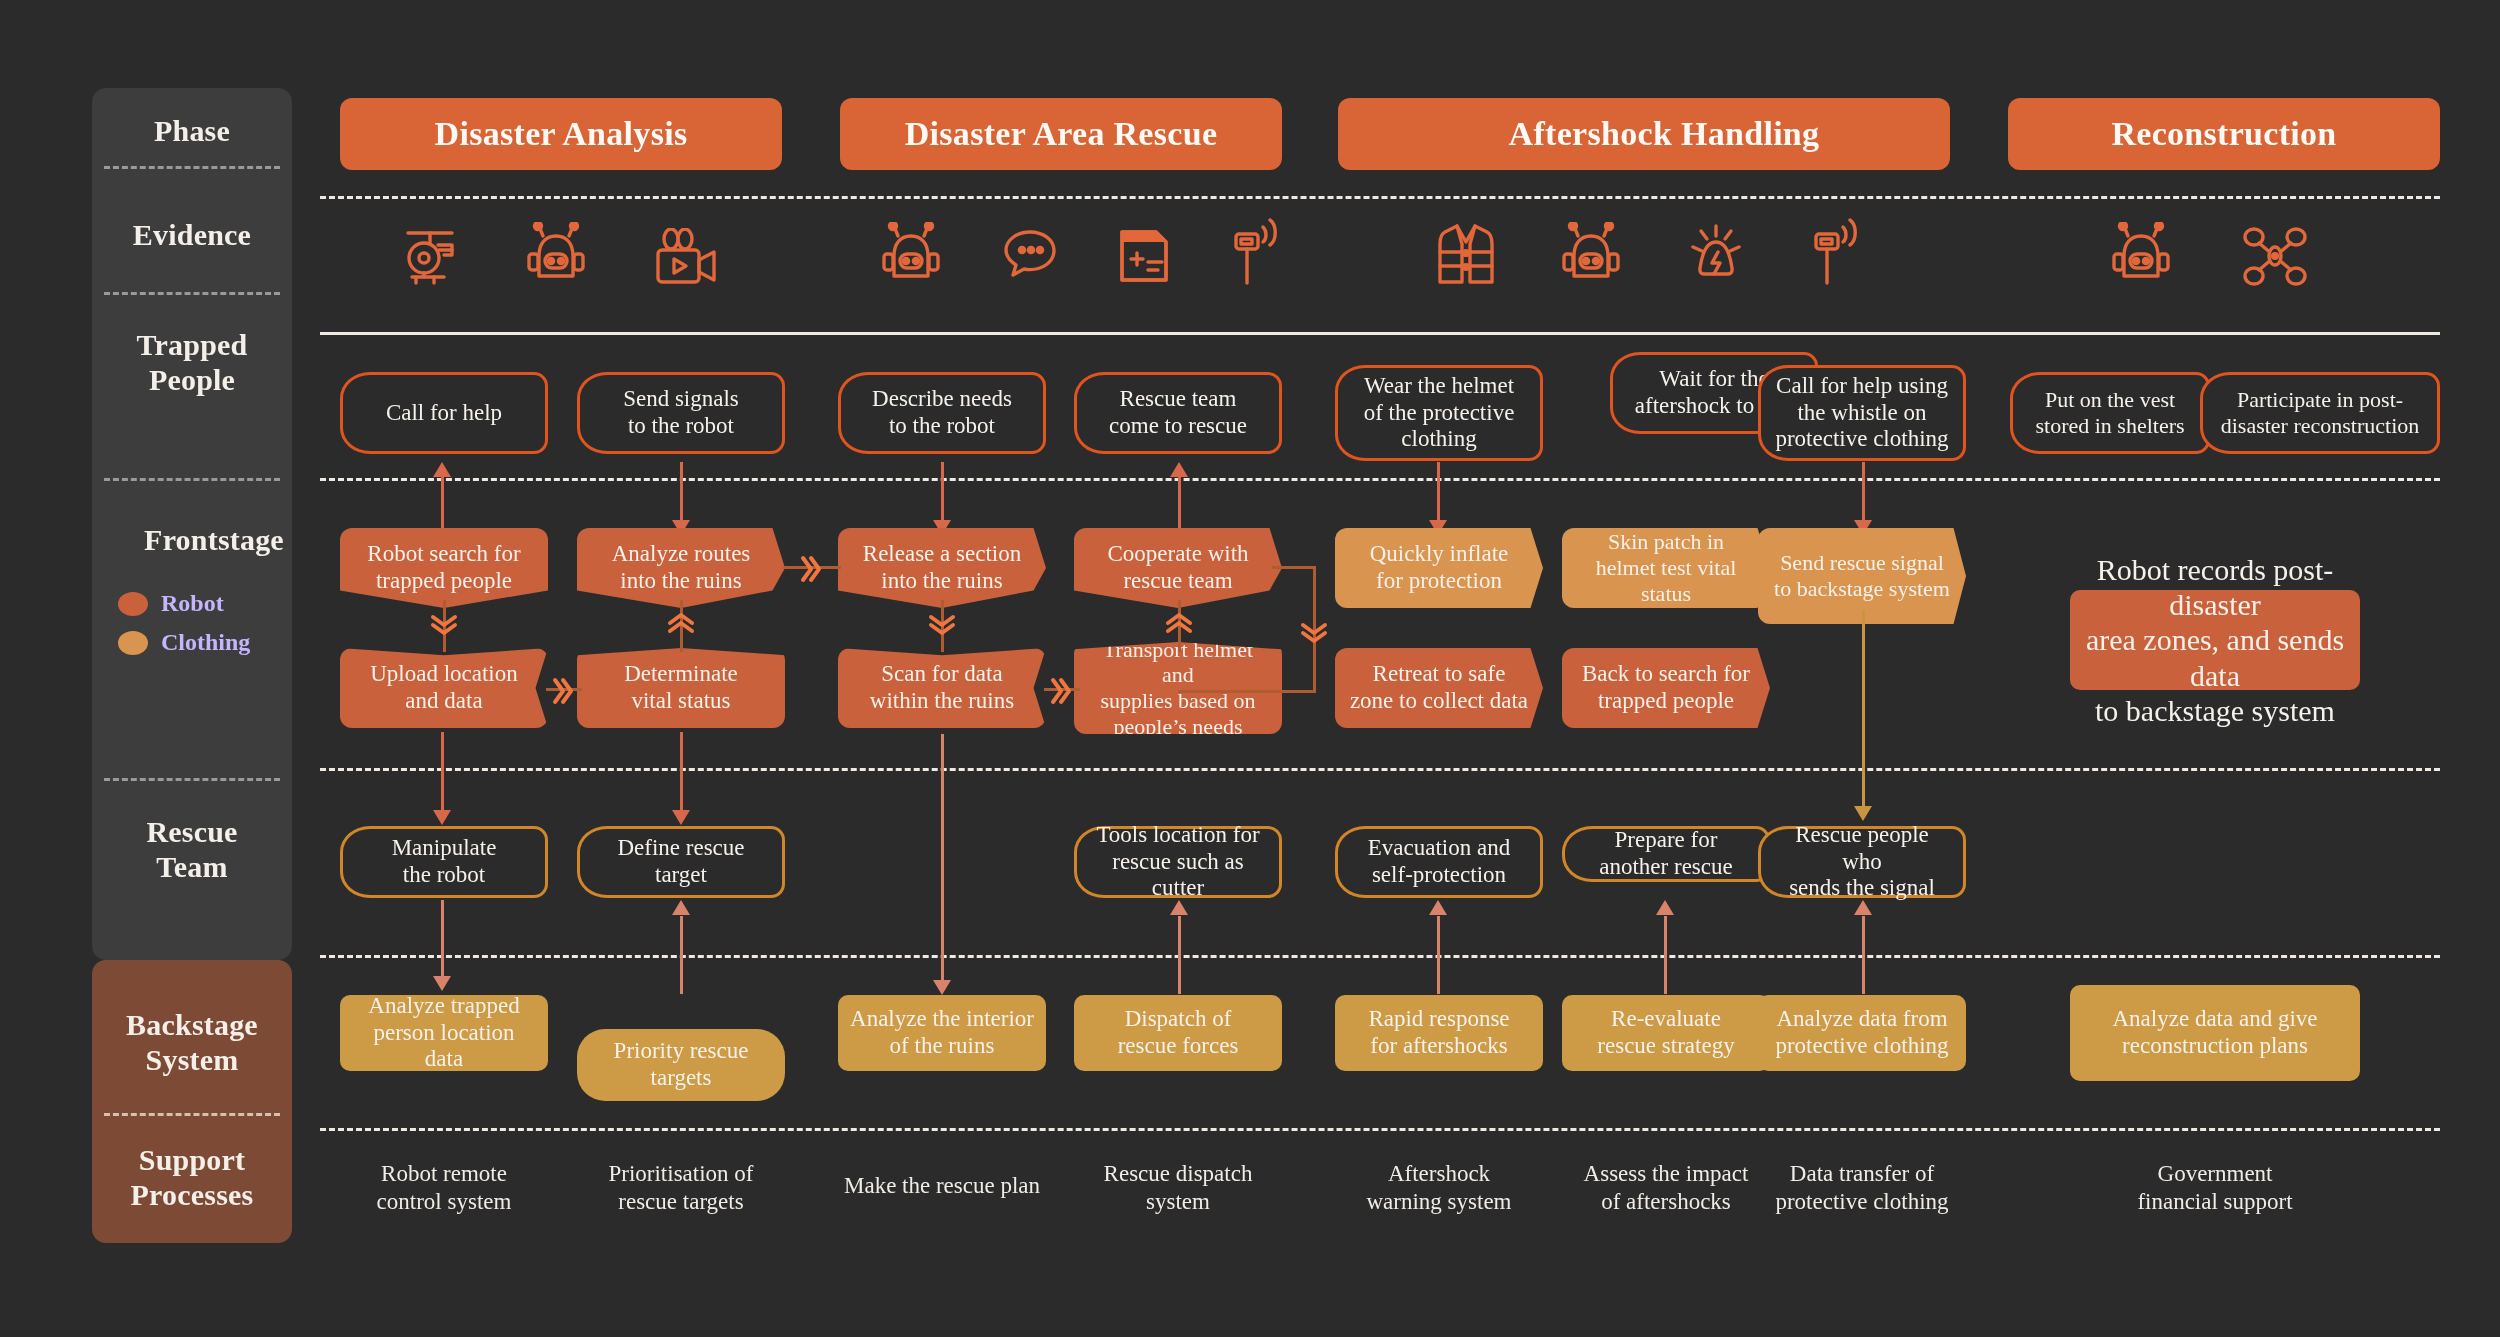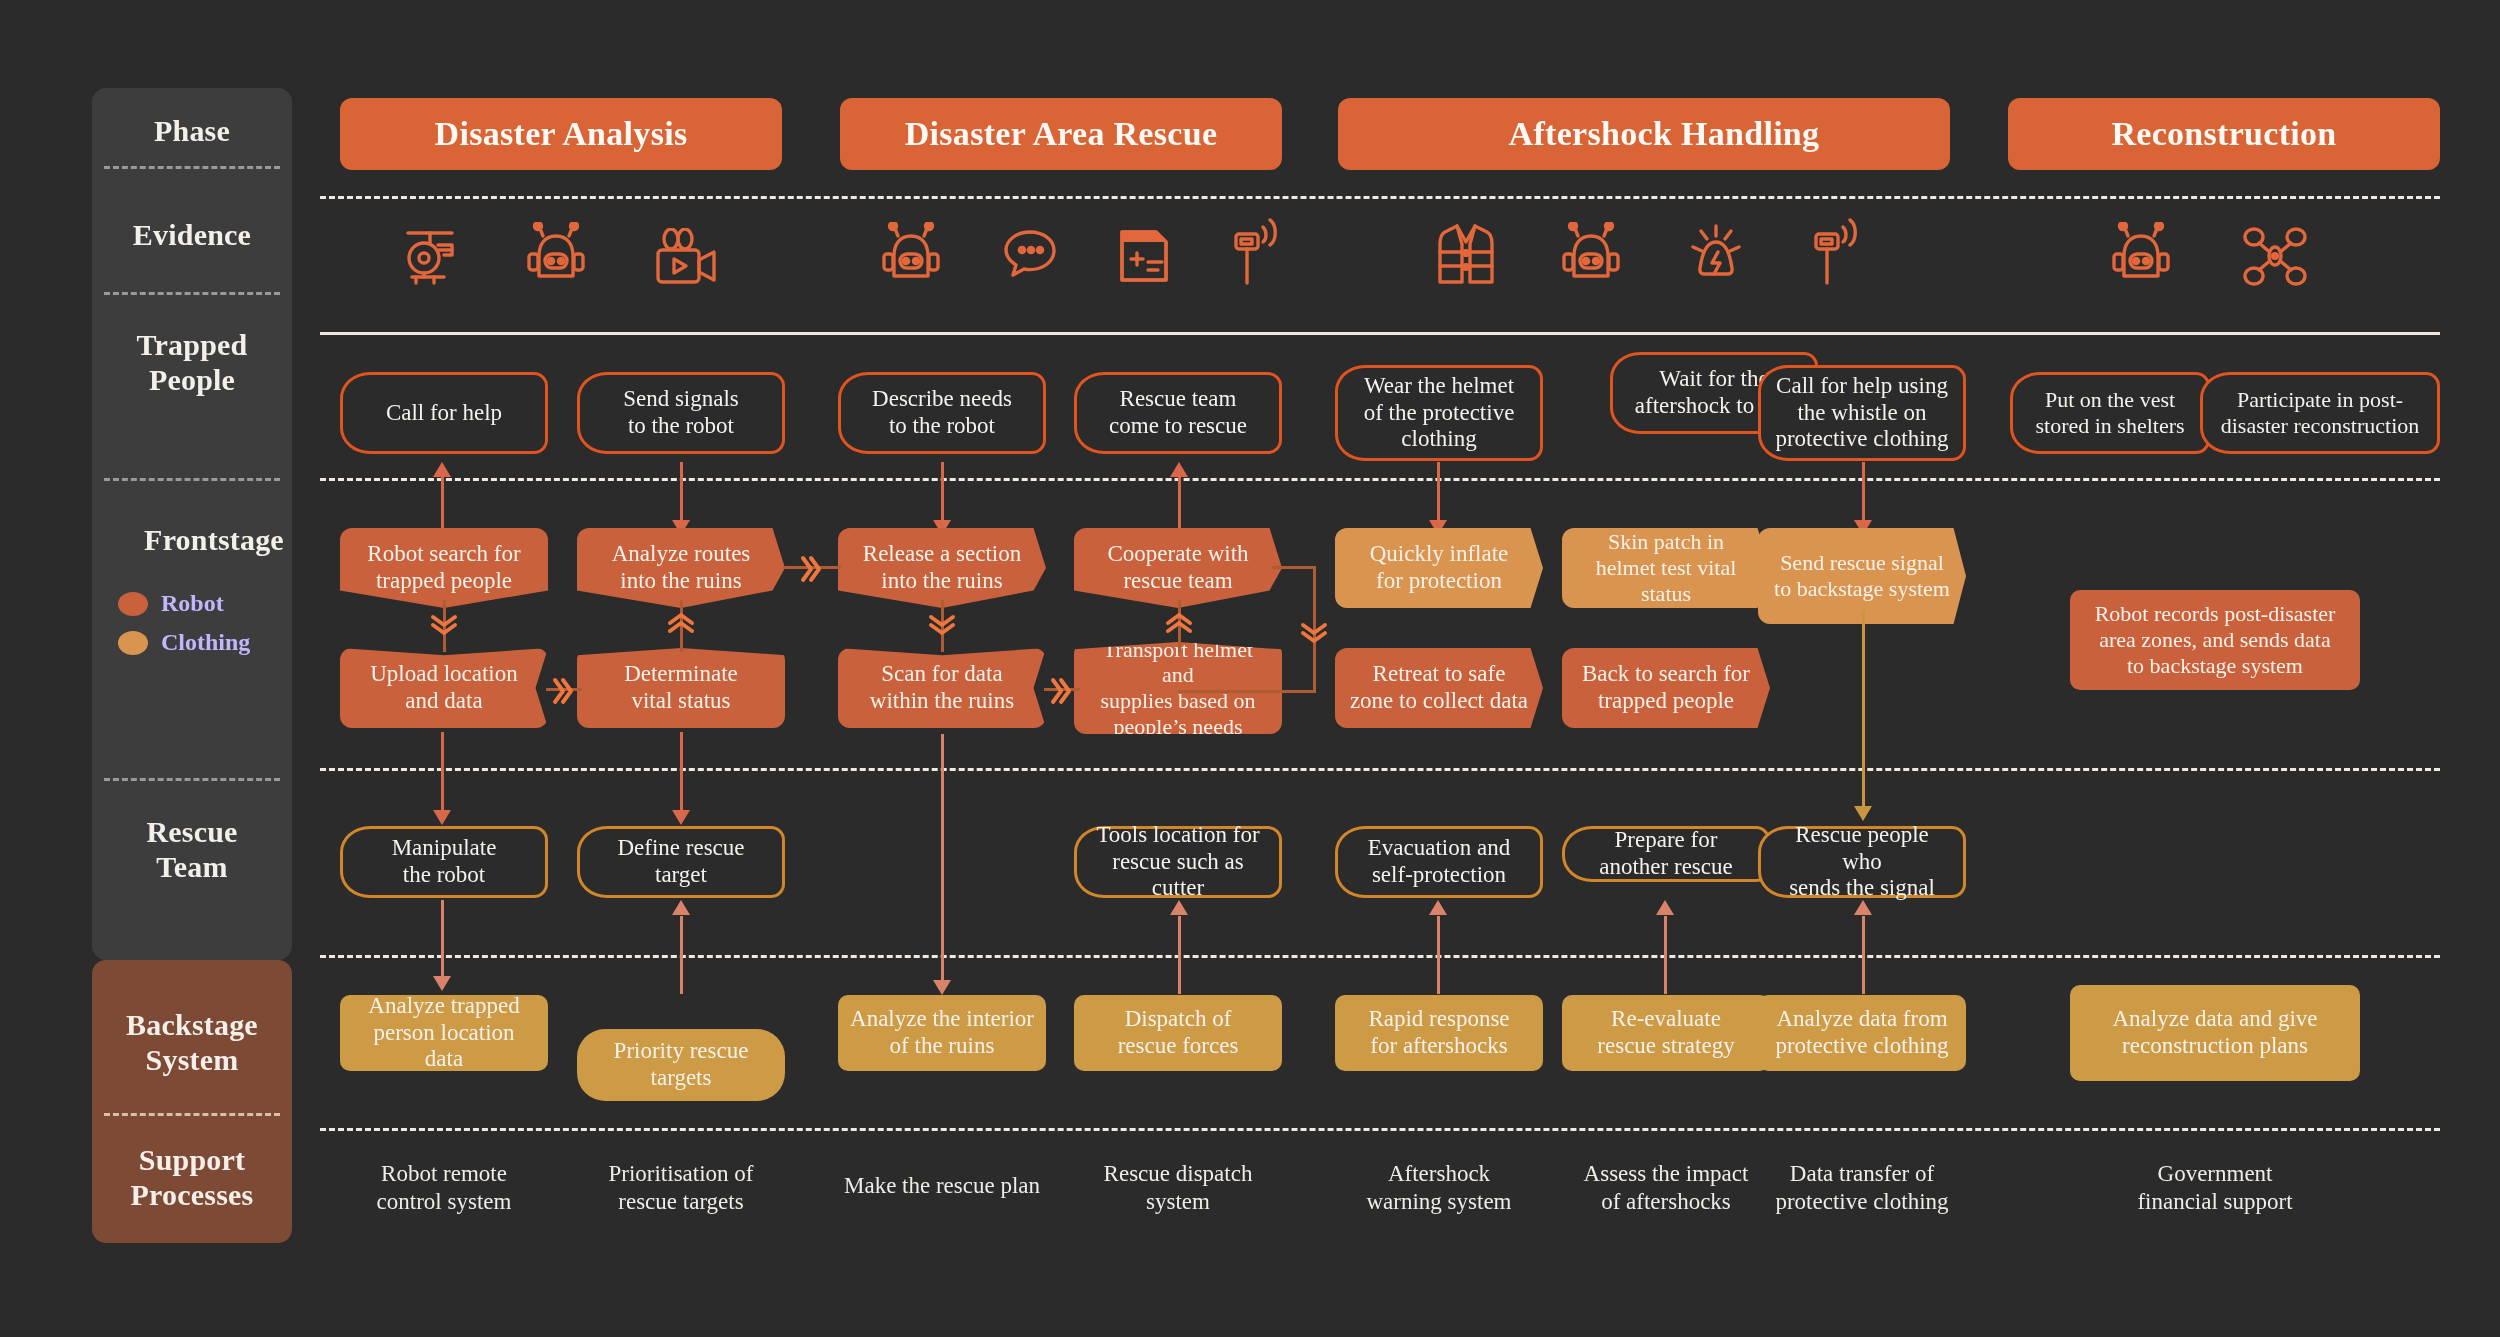--- a/index.html
+++ b/index.html
@@ -385,21 +385,21 @@
   <div class="node fill-robot" style="left:838px;top:648px;width:208px;height:80px;white-space:pre-line;clip-path:polygon(0 0,50% 9%,100% 0,94% 50%,100% 100%,0 100%);">Scan for data
 within the ruins</div>
   <div class="node fill-robot" style="left:1074px;top:642px;width:208px;height:92px;white-space:pre-line;font-size:22px;clip-path:polygon(0 8%,50% 0,100% 8%,100% 100%,0 100%);">Transport helmet and
 supplies based on
 people’s needs</div>
   <div class="node fill-robot" style="left:1335px;top:648px;width:208px;height:80px;white-space:pre-line;clip-path:polygon(0 0,94% 0,100% 50%,94% 100%,0 100%);">Retreat to safe
 zone to collect data</div>
   <div class="node fill-robot" style="left:1562px;top:648px;width:208px;height:80px;white-space:pre-line;clip-path:polygon(0 0,94% 0,100% 50%,94% 100%,0 100%);">Back to search for
 trapped people</div>
 
-  <div class="node fill-robot" style="left:2070px;top:590px;width:290px;height:100px;white-space:pre-line;font-size:22px;border-radius:10px;">Robot records post-disaster
+  <div class="node fill-robot" style="left:2070px;top:590px;width:290px;height:100px;white-space:pre-line;font-size:30px;border-radius:10px;">Robot records post-disaster
 area zones, and sends data
 to backstage system</div>
 
   <div class="conn" style="left:443px;top:600px;">
     <div class="vline" style="background:#b05c33;left:0;top:0;height:52px;"></div>
   </div>
   <div class="chev" style="left:428px;top:612px;">
     <svg width="32" height="26" viewBox="0 0 32 26" fill="none" stroke="currentColor" stroke-width="4" stroke-linecap="round" stroke-linejoin="round">
       <path d="M5 5l11 8 11-8"></path>
         <path d="M5 13l11 8 11-8"></path>

